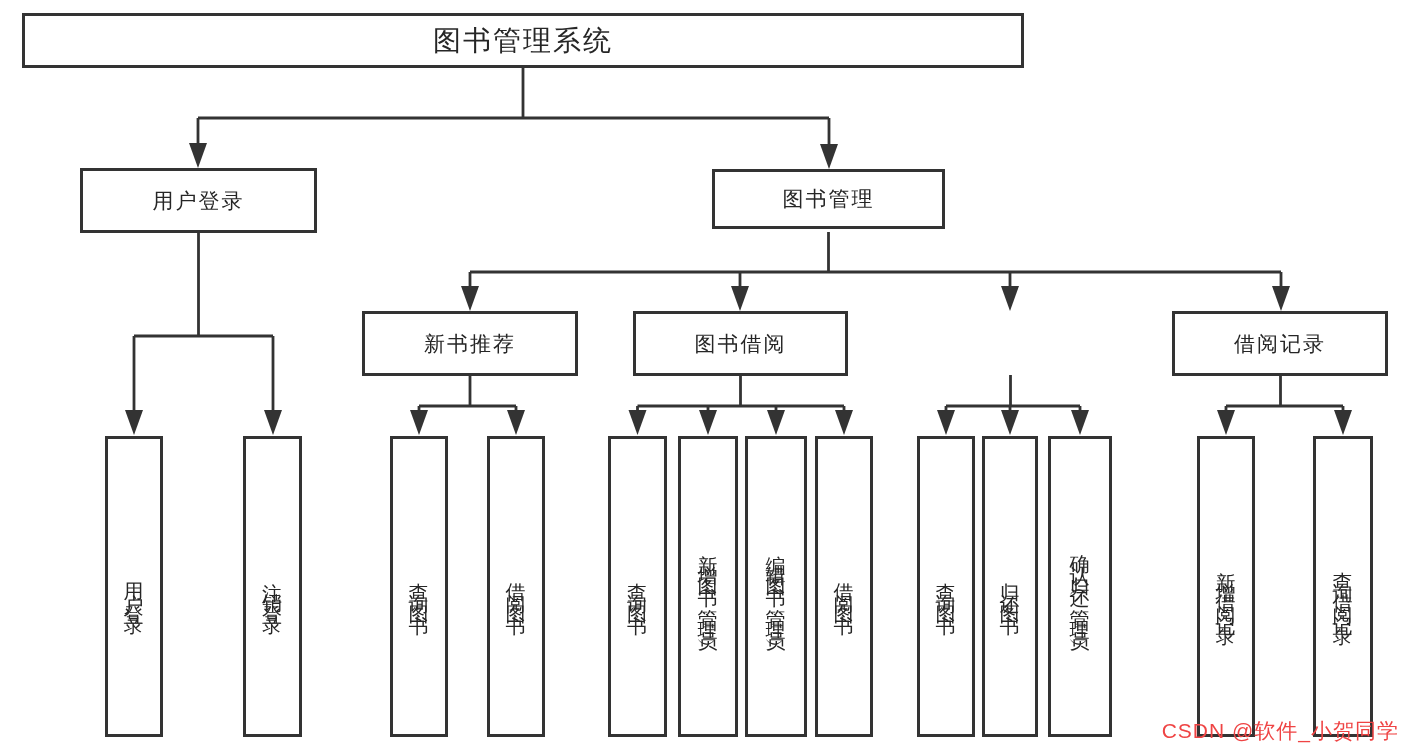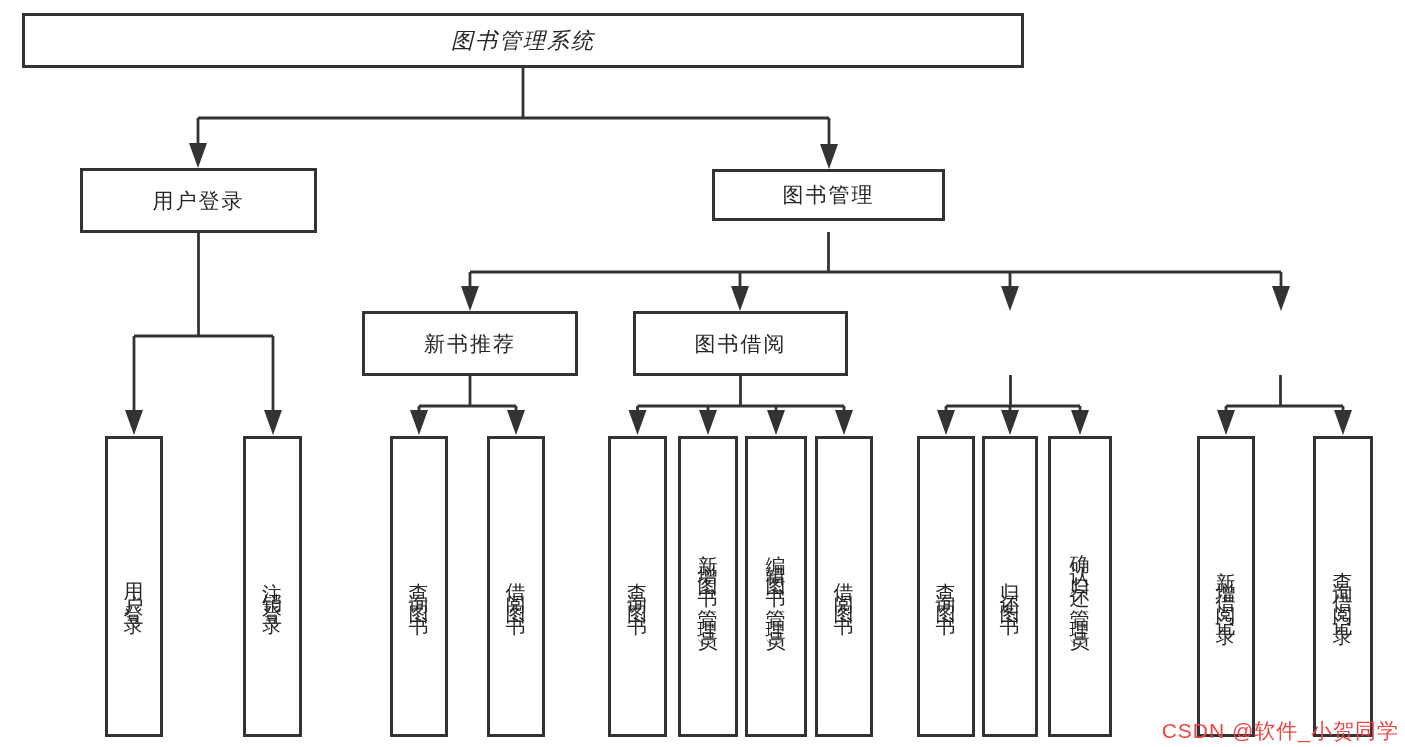--- a/index.html
+++ b/index.html
@@ -21,21 +21,21 @@
     position: absolute;
     box-sizing: border-box;
     border: 3px solid #333333;
     background: #ffffff;
     display: flex;
     align-items: center;
     justify-content: center;
     text-align: center;
   }
   .hbox { font-size: 21px; letter-spacing: 2px; white-space: nowrap; }
-  .root-box { font-size: 22px; font-style: italic; }
+  .root-box { font-size: 28px; }
   .vbox {
     writing-mode: vertical-rl;
     text-orientation: mixed;
     font-size: 20px;
     letter-spacing: 11px;
     line-height: 1;
     padding-top: 4px;
   }
   .watermark {
     position: absolute;
@@ -118,29 +118,32 @@
     </g>
   </svg>
 
   <div class="box hbox root-box" style="left:22px; top:13px; width:1002px; height:55px;">
     <span>图书管理系统</span>
   </div>
 
   <div class="box hbox" style="left:80px; top:168px; width:237px; height:65px;">
     <span>用户登录</span>
   </div>
-  <div class="box hbox" style="left:712px; top:169px; width:233px; height:52px;">
+  <div class="box hbox" style="left:712px; top:169px; width:233px; height:60px;">
     <span>图书管理</span>
   </div>
 
   <div class="box hbox" style="left:362px; top:311px; width:216px; height:65px;justify-content:center;">
     <span>新书推荐</span>
   </div>
   <div class="box hbox" style="left:633px; top:311px; width:215px; height:65px;">
     <span>图书借阅</span>
+  </div>
+  <div class="box hbox" style="left:1172px; top:311px; width:216px; height:65px;">
+    <span>借阅记录</span>
   </div>
 
   <div class="box vbox" style="left:105px; top:436px; width:58px; height:301px;">
     <span>用户登录</span>
   </div>
   <div class="box vbox" style="left:243px; top:436px; width:59px; height:301px;">
     <span>注销登录</span>
   </div>
 
   <div class="box vbox" style="left:390px; top:436px; width:58px; height:301px;">

